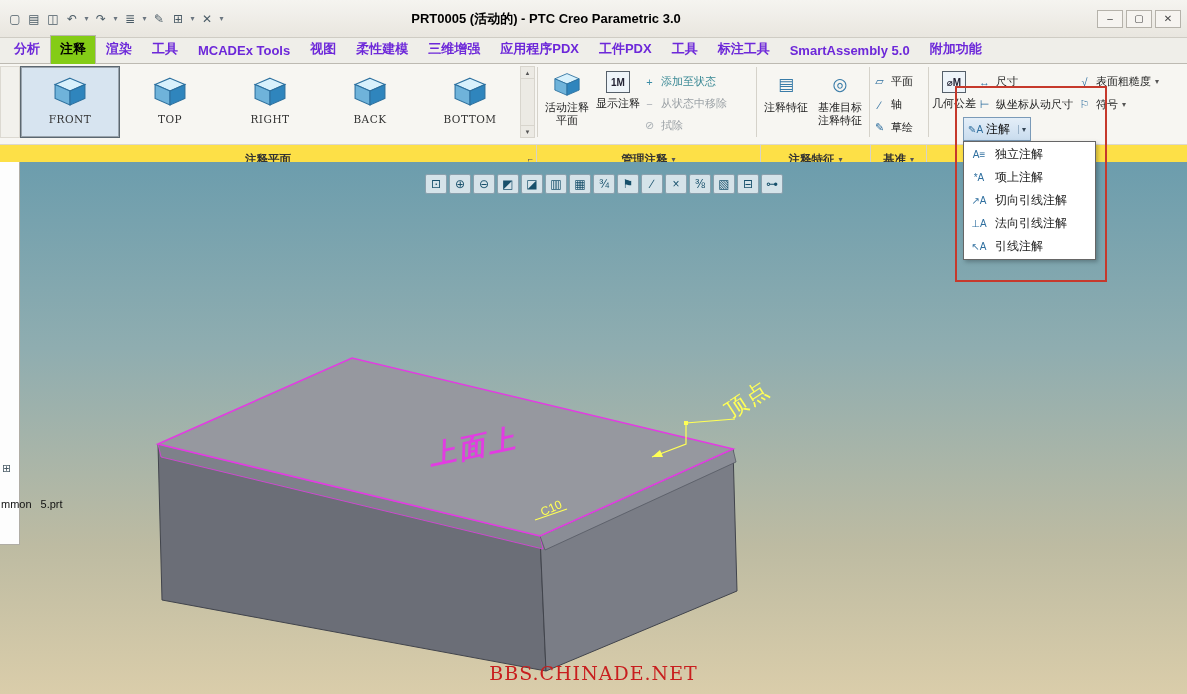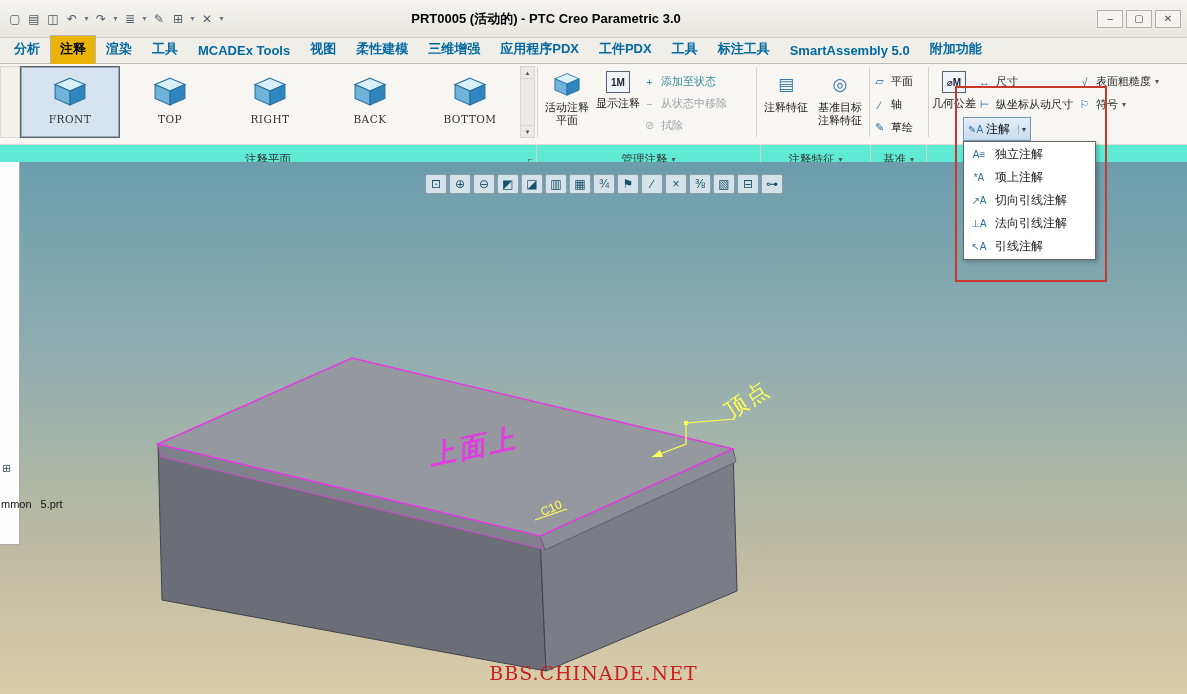--- a/index.html
+++ b/index.html
@@ -27,23 +27,23 @@
   .qa-btn.sm{font-size:8px;min-width:9px;color:#6b7680;}
   .title{position:absolute;left:46%;top:0;height:38px;transform:translateX(-50%);
     display:flex;align-items:center;font-size:13px;font-weight:bold;color:#000;white-space:nowrap;}
   .winctl{margin-left:auto;display:flex;gap:3px;}
   .wbtn{width:26px;height:18px;border:1px solid #b5b2aa;background:#f6f4f0;
     display:flex;align-items:center;justify-content:center;font-size:10px;color:#444;}
   
   .tabrow{position:absolute;left:0;top:38px;right:0;height:26px;background:#efeee9;
     border-bottom:1px solid #bdbab2;display:flex;align-items:flex-end;padding:0 4px;}
   .tabs{display:flex;align-items:flex-end;height:26px;}
-  .tab{padding:4px 9px 5px;font-size:13px;font-weight:600;color:#0369a1;white-space:nowrap;
+  .tab{padding:4px 9px 5px;font-size:13px;font-weight:600;color:#6d28d9;white-space:nowrap;
     border:1px solid transparent;border-bottom:none;}
-  .tab.active{background:#eab308;border-color:#b9b6ae;color:#000;position:relative;top:1px;
+  .tab.active{background:#84cc16;border-color:#b9b6ae;color:#000;position:relative;top:1px;
     padding-bottom:6px;}
   .tabright{margin-left:auto;display:flex;align-items:center;gap:8px;padding-bottom:3px;}
   .tab.fmt{font-style:italic;font-weight:600;border-left:1px solid #d2cfc7;border-right:1px solid #d2cfc7;}
   .rt-i{width:18px;height:18px;display:flex;align-items:center;justify-content:center;
     font-size:12px;color:#4a5b66;}
   .rt-i.dark{background:#3c4650;color:#fff;border-radius:50%;width:16px;height:16px;font-size:10px;}
   .rt-i.help{border:1px solid #8a97a0;border-radius:50%;width:16px;height:16px;font-weight:bold;font-size:11px;}
   
   .ribbon{position:absolute;left:0;top:64px;right:0;height:80px;background:#f7f6f2;
     display:flex;align-items:flex-start;padding:2px 0 0 0;}
@@ -75,22 +75,22 @@
   .surfstack{width:110px;gap:4px;}
   .srow{display:flex;align-items:center;gap:4px;height:19px;white-space:nowrap;}
   .sicon{width:15px;display:flex;justify-content:center;font-size:11px;color:#3a8ca6;}
   .sicon.blue{color:#2f6f9f;}
   .slabel{font-size:11px;color:#3c8a96;}
   .srow.disabled .slabel{color:#9aa0a5;text-align:right;}
   .srow.disabled .sicon{color:#aab0b5;}
   .slabel.dark{color:#222;}
   .caretsym{font-size:8px;color:#555;}
   
-  .grouplabels{position:absolute;left:0;top:144px;right:0;height:30px;background:#5eead4;
-    border-top:1px solid #dbd8d0;border-bottom:1px solid #c6c3bb;display:flex;align-items:center;}
+  .grouplabels{position:absolute;left:0;top:144px;right:0;height:30px;background:#fde047;
+    border-top:1px solid #dbd8d0;border-bottom:1px solid #c6c3bb;display:flex;align-items:center;font-weight:bold;}
   .gcell{display:flex;align-items:center;justify-content:center;font-size:11.5px;color:#333;
     height:100%;border-right:1px solid #d5d2ca;gap:4px;position:relative;}
   .gcell .launcher{position:absolute;right:3px;font-size:9px;color:#555;}
   .g1{width:537px;} .g2{width:224px;} .g3{width:110px;} .g4{width:56px;} .g5{flex:1;border-right:none;}
   
   .note-btn{position:absolute;left:963px;top:117px;width:68px;height:24px;z-index:55;
     background:linear-gradient(#e4eef8,#c9dcee);border:1px solid #7a9ab8;
     display:flex;align-items:center;gap:3px;padding:0 4px;font-size:12px;color:#111;}
   .note-btn .nicon{font-size:10px;color:#2f6f9f;}
   .note-btn .ncaret{margin-left:auto;font-size:8px;color:#345;border-left:1px solid #9ab2c8;padding-left:3px;}

